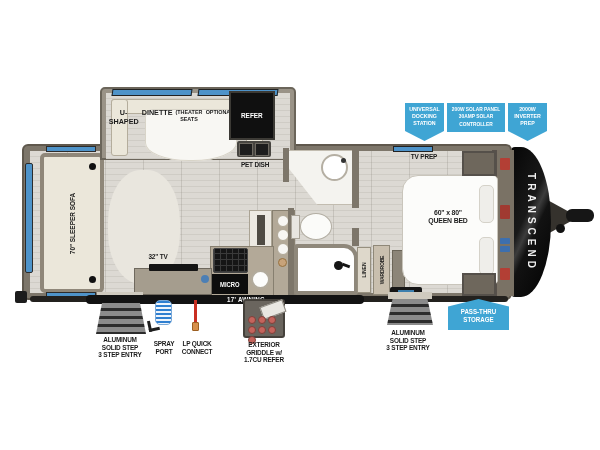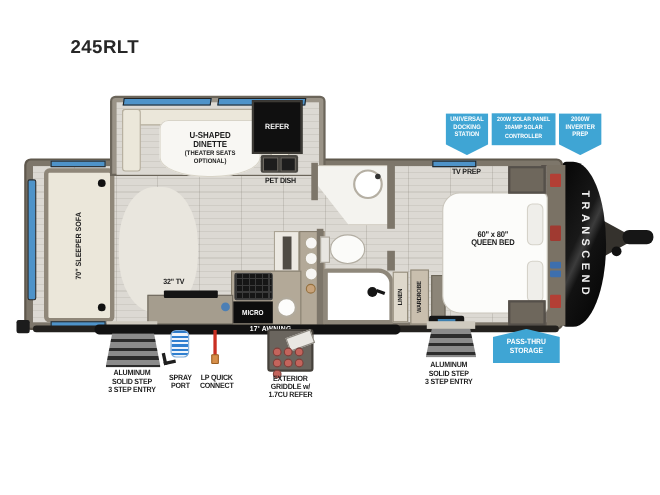--- a/index.html
+++ b/index.html
@@ -52,21 +52,21 @@
   #slWin1{left:112px;top:89px;width:80px;height:7px;background:var(--window,#4e93c9);
           border:1px solid #222;transform:skewX(-8deg);}
   #slWin2{left:198px;top:89px;width:80px;height:7px;background:var(--window,#4e93c9);
           border:1px solid #222;transform:skewX(-8deg);}
   .bench{background:var(--cream,#ebe7da);border:1px solid #b4ad9c;border-radius:3px;}
   #benchBack{left:111px;top:99px;width:152px;height:15px;}
   #benchL{left:111px;top:99px;width:17px;height:57px;}
   #benchR{left:246px;top:99px;width:17px;height:57px;}
   #table{left:145px;top:109px;width:92px;height:52px;background:#f8f7f3;
          border-radius:8px 8px 44px 44px/8px 8px 18px 18px;box-shadow:0 0 0 1px #d8d4c8 inset;
-         display:flex;flex-direction:column;justify-content:center;text-align:center;}
+         display:flex;flex-direction:row;justify-content:flex-end;text-align:center;}
   #table span{display:block;font-weight:700;transform:scaleX(.9);}
   #table .big{font-size:8px;line-height:1.1;}
   #table .sml{font-size:6px;line-height:1.15;}
   
   #refer{left:229px;top:91px;width:46px;height:49px;background:#101010;border:2px solid #3c3a35;
          display:flex;align-items:center;justify-content:center;}
   #refer span{color:#fff;font-size:7px;font-weight:700;transform:scaleX(.92);}
   #petUnit{left:237px;top:141px;width:34px;height:16px;background:#474540;border-radius:2px;
            display:flex;gap:2px;align-items:center;justify-content:center;}
   #petUnit i{width:12px;height:11px;background:#1d1d1d;border:1px solid #6e6a62;}
@@ -173,21 +173,20 @@
   #coInv span{font-size:6px;line-height:1.15;}
   #coPass{left:448px;top:299px;width:61px;height:31px;padding-top:9px;
           clip-path:polygon(50% 0,100% 24%,100% 100%,0 100%,0 24%);}
   #coPass span{font-size:7px;line-height:1.1;}
 </style>
 </head>
 <body>
 
 <div class="stage">
 
-  <div class="abs" id="title">245RLT</div>
 
   <div class="abs" id="hitchA"></div>
   <div class="abs" id="hitchBar"></div>
   <div class="abs" id="hitchJack"></div>
 
   <div class="abs" id="cap">
     <span>TRANSCEND</span>
   </div>
 
   <div class="abs" id="shell"></div>

